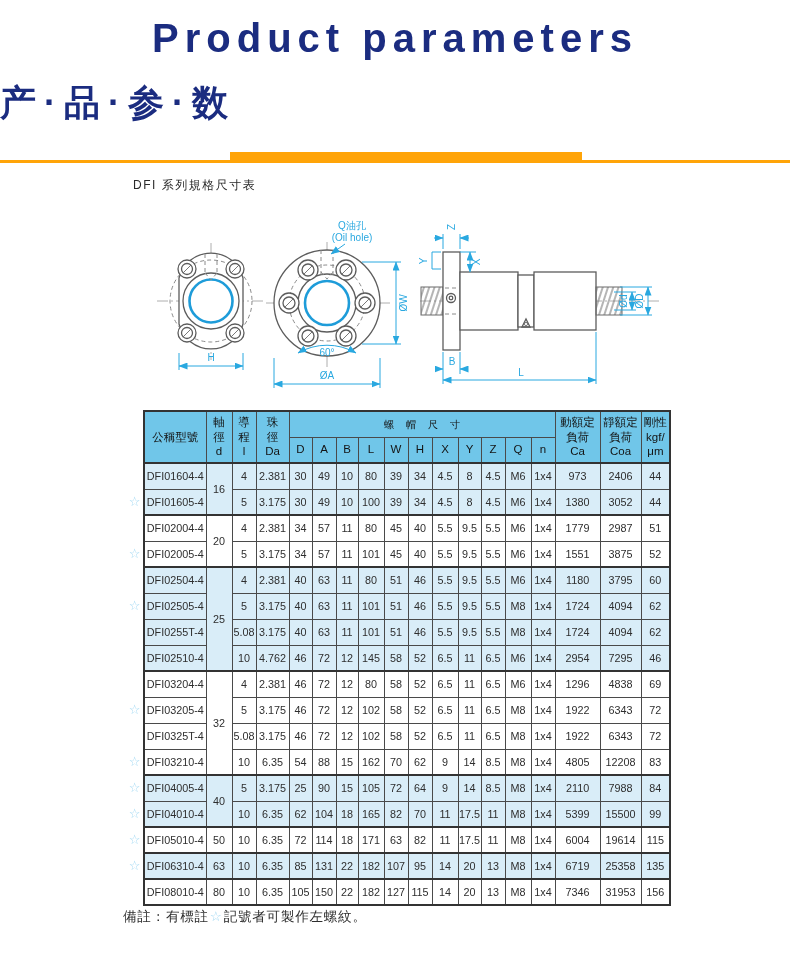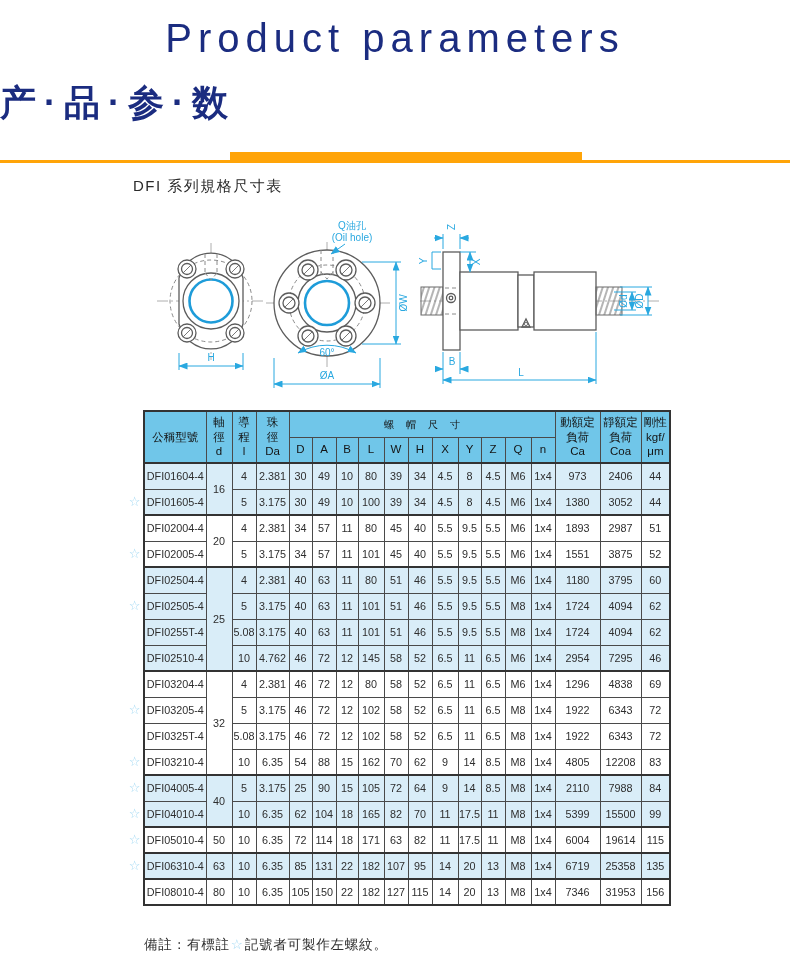--- a/index.html
+++ b/index.html
@@ -1,45 +1,45 @@
 <!DOCTYPE html>
 <html><head>
 <meta charset="utf-8">
 <style>
   html,body{margin:0;padding:0;background:#fff;font-family:"Liberation Sans",sans-serif;}
   .page{position:relative;width:790px;height:963px;background:#fff;overflow:hidden;}
 
   .title-en{position:absolute;top:16px;left:0;width:100%;text-align:center;
-    font-size:40px;font-weight:normal;color:#1b2c80;letter-spacing:6px;white-space:nowrap;}
+    font-size:40px;font-weight:bold;color:#1b2c80;letter-spacing:6px;white-space:nowrap;}
   .title-zh{position:absolute;top:79px;left:0;width:100%;
     font-size:36px;font-weight:bold;color:#1b2c80;letter-spacing:8px;white-space:nowrap;}
   .accent-line{position:absolute;left:0;top:160px;width:790px;height:3px;background:#ffa408;}
   .accent-bar{position:absolute;left:230px;top:152px;width:352px;height:11px;background:#ffa408;}
-  .section-title{position:absolute;left:133px;top:177px;font-size:15px;color:#2a2a2a;letter-spacing:1.5px;}
+  .section-title{position:absolute;left:133px;top:177px;font-size:12px;color:#2a2a2a;letter-spacing:1.5px;}
 
   svg.diagram{position:absolute;left:140px;top:208px;}
 
   .unit{position:absolute;left:480px;top:392px;width:182px;text-align:right;font-size:12.5px;color:#222;}
 
   .table-wrap{position:absolute;left:127px;top:410px;}
   table.spec{border-collapse:collapse;table-layout:fixed;margin-left:16px;width:520px;border:2px solid #333;}
   .spec th,.spec td{border:1px solid #4a4a4a;text-align:center;vertical-align:middle;padding:0;overflow:hidden;}
   .spec thead th{background:#70c6e9;font-weight:normal;font-size:11.5px;color:#141414;
     white-space:pre-line;line-height:1.3;}
   .spec thead tr.h1{height:26px;}
   .spec thead tr.h2{height:26px;}
   .spec th.nut-dims{letter-spacing:12px;padding-left:12px;font-size:10px;}
   .spec tbody tr{height:26px;}
   .spec tbody td{font-size:10.8px;color:#2e2e2e;background:#fff;white-space:nowrap;}
   .spec tbody tr.shade td{background:#d9edf8;}
   .spec tbody tr.group-start td{border-top:2px solid #333;}
   .star-mark{position:absolute;left:0;width:15px;text-align:center;color:#a3d9f3;font-size:13px;
     transform:translateY(-50%);line-height:1;}
 
-  .notes{position:absolute;left:144px;top:908px;font-size:13.5px;color:#2e2e2e;letter-spacing:0.8px;margin-top:28px;}
+  .notes{position:absolute;left:123px;top:908px;font-size:13.5px;color:#2e2e2e;letter-spacing:0.8px;}
   .notes .row2{margin-top:8px;padding-left:40px;}
   .notes .note-star{color:#a3d9f3;padding:0 1px;}
   .notes .brand{font-size:9.5px;letter-spacing:0.3px;}
 </style>
 </head>
 <body>
 
 <div class="page">
 
   <div class="title-en">Product parameters</div>
@@ -307,21 +307,21 @@
             <td>57</td>
             <td>11</td>
             <td>80</td>
             <td>45</td>
             <td>40</td>
             <td>5.5</td>
             <td>9.5</td>
             <td>5.5</td>
             <td>M6</td>
             <td>1x4</td>
-            <td>1893</td>
+            <td>1779</td>
             <td>2987</td>
             <td>51</td>
           </tr>
           <tr class="">
             <td>DFI02005-4</td>
             <td>5</td>
             <td>3.175</td>
             <td>34</td>
             <td>57</td>
             <td>11</td>

